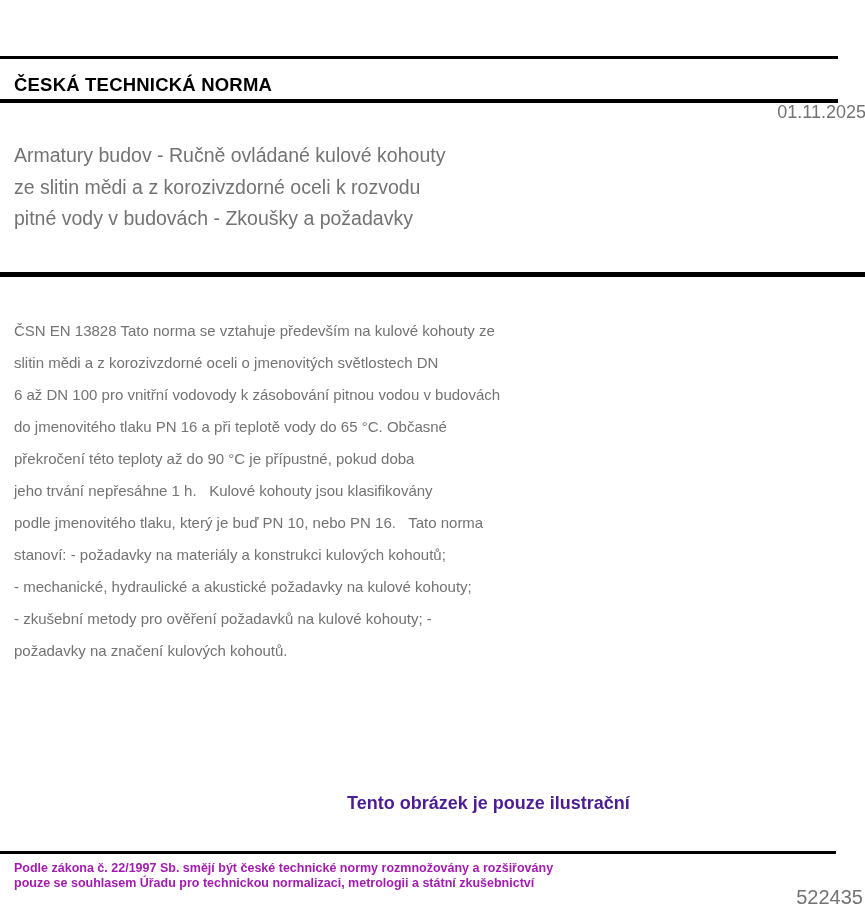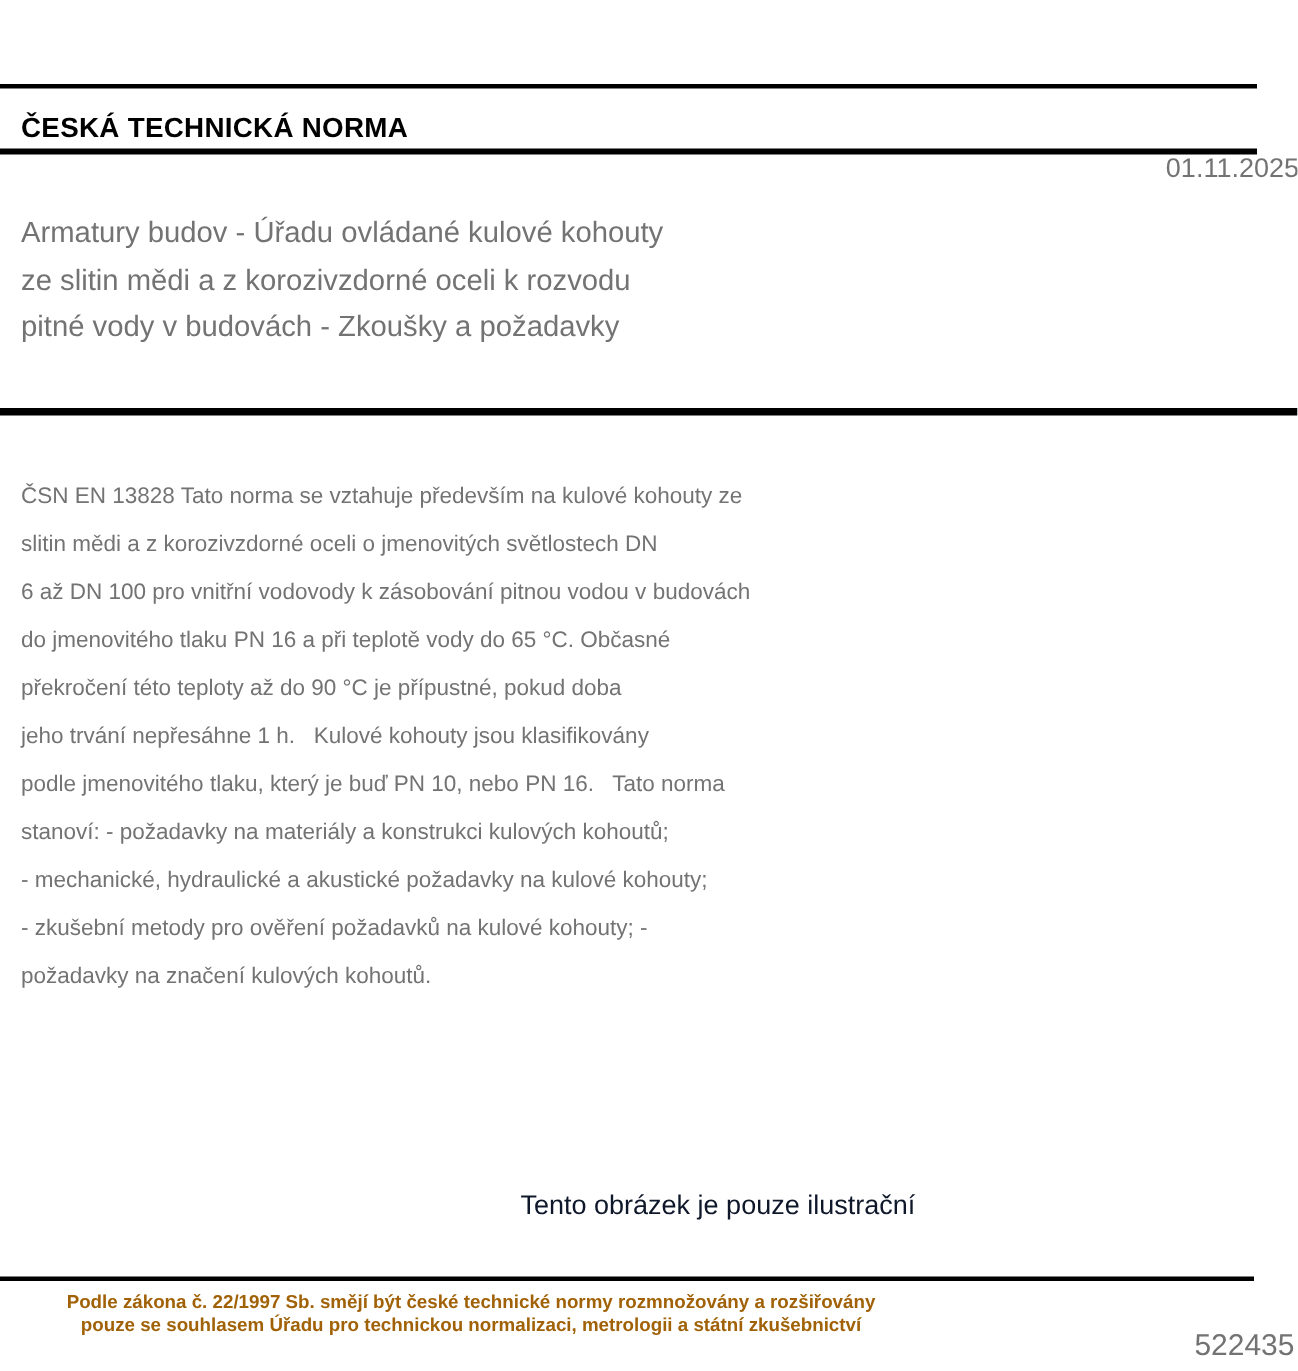--- a/index.html
+++ b/index.html
@@ -39,48 +39,47 @@
     font-size:19.5px;line-height:31.5px;text-align:right;
     white-space:pre-wrap;
   }
   #abstract{
     position:absolute;left:14px;top:287px;width:800px;
     font-size:15px;line-height:32px;
     white-space:pre-wrap;
   }
   #illustration-note{
     position:absolute;left:347px;top:793px;
-    font-size:18px;font-weight:normal;color:#0f172a;
+    font-size:18px;font-weight:bold;color:#4c1d95;
     white-space:pre;
   }
   #footer-legal{
     position:absolute;left:14px;top:861px;width:600px;
-    font-size:12.5px;font-weight:bold;line-height:15px;color:#a16207;
+    font-size:12.5px;font-weight:bold;line-height:15px;color:#a21caf;
     white-space:pre-wrap;
-    text-align:center;
   }
   #footer-order{
     position:absolute;right:32px;top:858px;
     font-size:20px;text-align:left;white-space:pre;
   }
 </style>
 </head>
 <body>
 
 <div id="page">
 
   <div class="rule" id="rule-top"></div>
 
   <div id="header-title">ČESKÁ TECHNICKÁ NORMA</div>
 
   <div id="header-date" class="teal">01.11.2025</div>
 
   <div class="rule" id="rule-header"></div>
 
-  <div id="title-block" class="teal">Armatury budov - Úřadu ovládané kulové kohouty
+  <div id="title-block" class="teal">Armatury budov - Ručně ovládané kulové kohouty
 ze slitin mědi a z korozivzdorné oceli k rozvodu
 pitné vody v budovách - Zkoušky a požadavky</div>
 
   <div id="designation-block" class="teal">
   </div>
 
   <div class="rule" id="rule-mid"></div>
 
   <div id="abstract" class="teal">ČSN EN 13828 Tato norma se vztahuje především na kulové kohouty ze
 slitin mědi a z korozivzdorné oceli o jmenovitých světlostech DN

